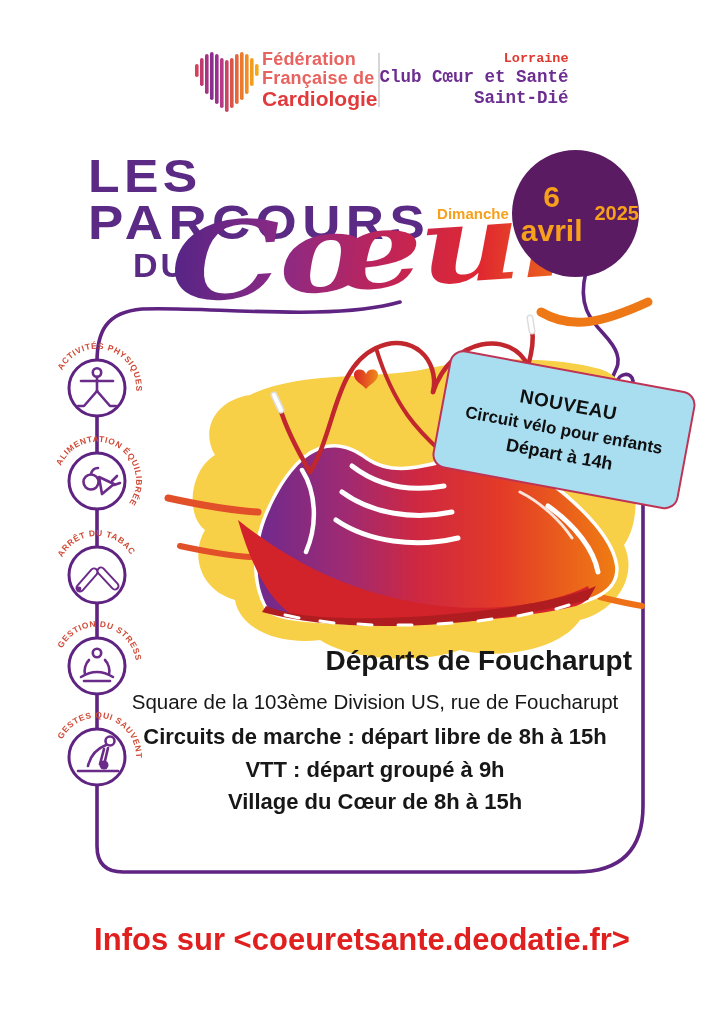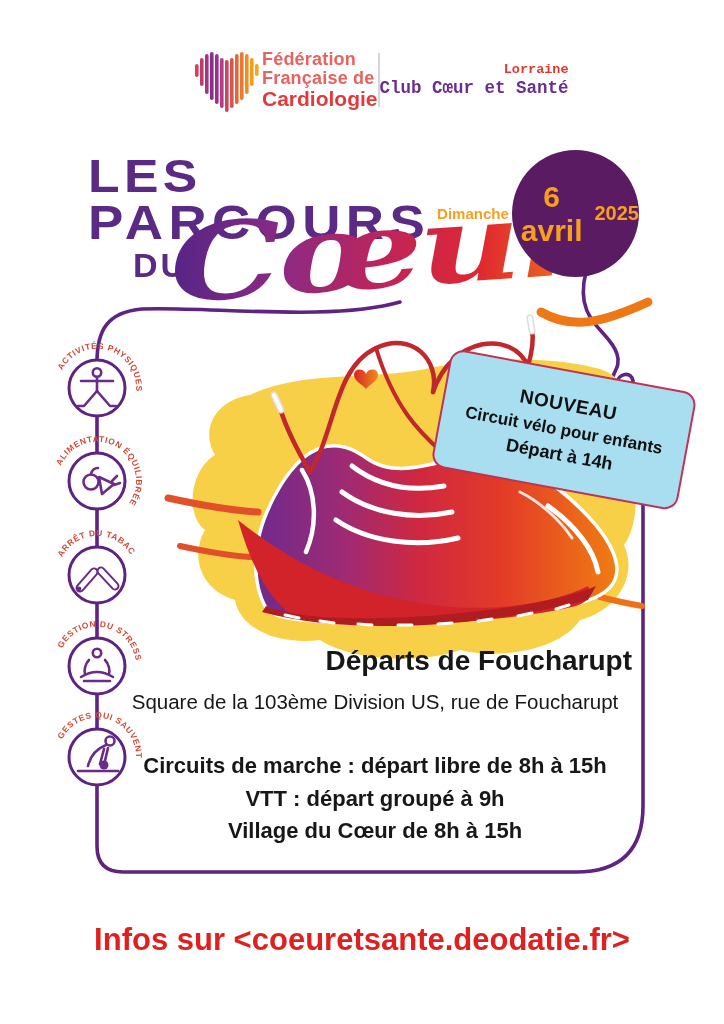--- a/index.html
+++ b/index.html
@@ -53,21 +53,21 @@
     z-index:4; color:#101010; font-weight:700; text-align:center; line-height:1.42;
   }
   .nv1 { font-size:19px; letter-spacing:.5px; }
   .nv2 { font-size:17px; }
   .nv3 { font-size:18px; }
 
   
   .event { position:absolute; left:118px; top:645px; width:514px; text-align:center; color:#171717; z-index:2; }
   .ev-title { font-size:28px; font-weight:800;text-align:right; }
   .ev-sub   { font-size:20.5px; margin-top:13px; }
-  .ev-lines { margin-top:36px; font-size:22px; font-weight:700; line-height:1.48; }
+  .ev-lines { margin-top:7px; font-size:22px; font-weight:700; line-height:1.48; }
 
   
   .footer {
     position:absolute; left:0; top:922px; width:724px; text-align:center;
     color:#e01f1f; font-weight:800; font-size:31px; z-index:2;
   }
 
   
   .frame-line { fill:none; stroke:#5f2382; stroke-width:3.6; stroke-linecap:round; }
   .rail-circle { fill:#ffffff; stroke:#5f2382; stroke-width:3; }
@@ -252,20 +252,21 @@
     </svg>
     <div class="ffc-text">
       <div class="ffc-l1">Fédération</div>
       <div class="ffc-l2">Française de</div>
       <div class="ffc-l3">Cardiologie</div>
     </div>
     <div class="hdr-divider"></div>
     <div class="club">
       <div class="club-region">Lorraine</div>
       <div class="club-name">Club Cœur et Santé</div>
+      <div class="club-city">Saint-Dié</div>
     </div>
   </div>
 
   <div class="t-word t1">LES</div>
   <div class="t-word t2">PARCOURS</div>
   <div class="t-word t3">DU</div>
   <div class="t-script">Cœur</div>
 
   <div class="badge">
     <div class="badge-wd">Dimanche</div>

